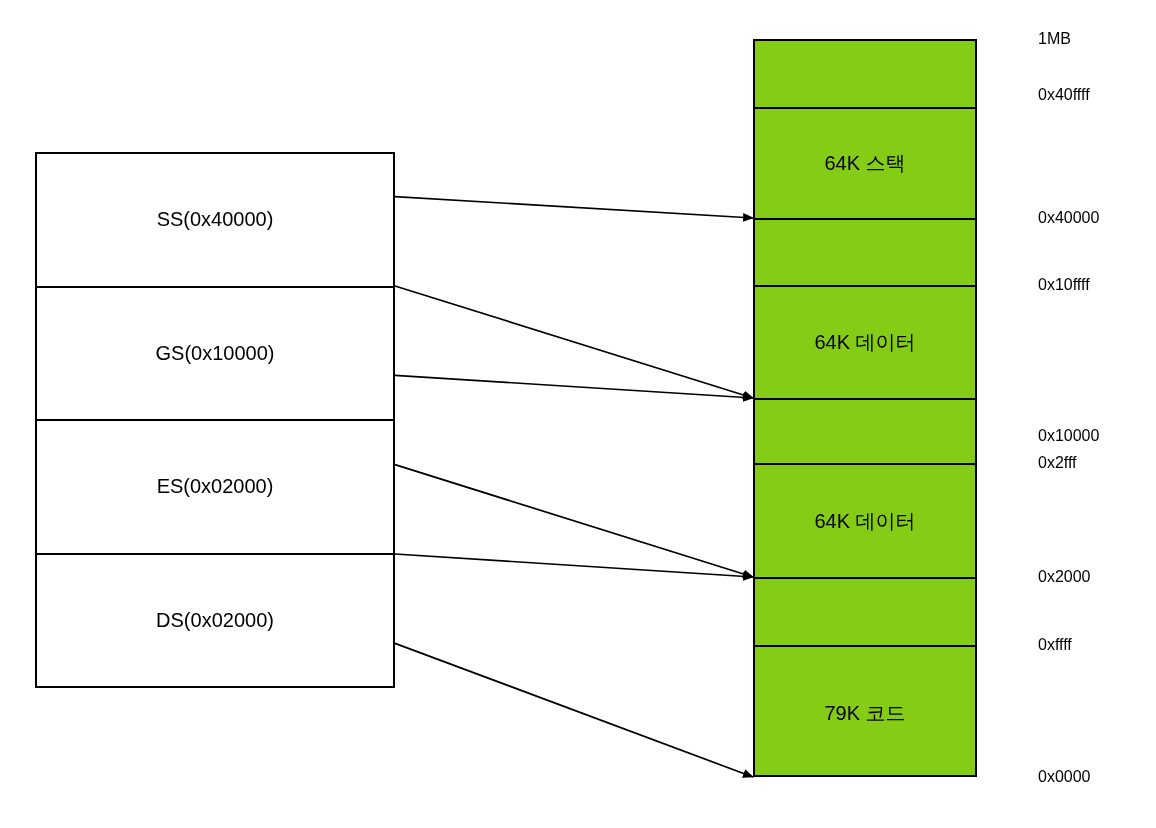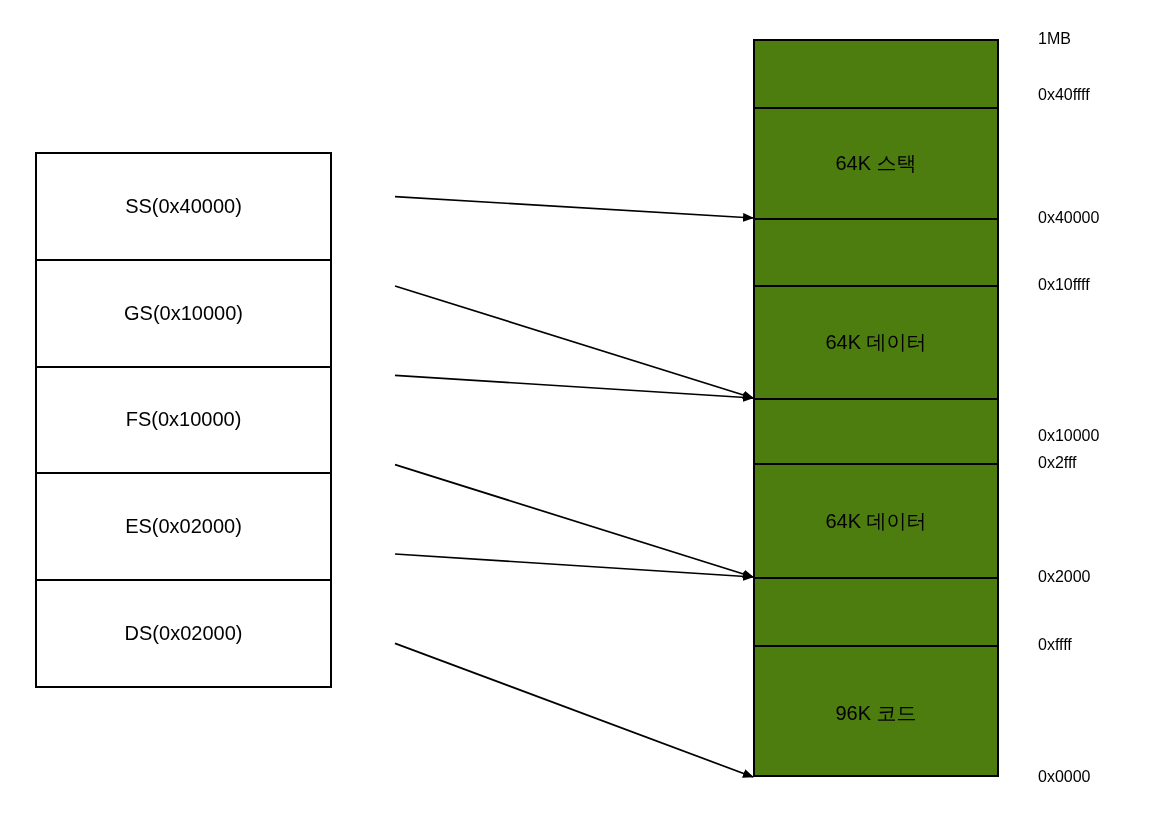--- a/index.html
+++ b/index.html
@@ -13,21 +13,21 @@
     height: 828px;
     background: #ffffff;
     font-family: "Liberation Sans", sans-serif;
     color: #000000;
     overflow: hidden;
   }
   .register-box {
     position: absolute;
     left: 35px;
     top: 152px;
-    width: 297px;
+    width: 360px;
     height: 536px;
     border: 2px solid #000000;
     box-sizing: border-box;
     display: flex;
     flex-direction: column;
     background: #ffffff;
   }
   .register-row {
     flex: 1 1 0;
     display: flex;
@@ -37,27 +37,27 @@
     font-size: 20px;
     box-sizing: border-box;
   }
   .register-row:last-child {
     border-bottom: none;
   }
   .memory-box {
     position: absolute;
     left: 753px;
     top: 39px;
-    width: 246px;
+    width: 224px;
     height: 738px;
     border: 2px solid #000000;
     box-sizing: border-box;
     display: flex;
     flex-direction: column;
-    background: #4d7c0f;
+    background: #84cc16;
     text-align: center;
   }
   .memory-region {
     box-sizing: border-box;
     border-bottom: 2px solid #000000;
     display: flex;
     align-items: center;
     justify-content: center;
     font-size: 20px;
     flex: 0 0 auto;
@@ -86,23 +86,20 @@
 
 <div id="canvas">
   <div class="register-box" id="register-box">
       <div class="register-row">
         <span>SS(0x40000)</span>
       </div>
       <div class="register-row">
         <span>GS(0x10000)</span>
       </div>
       <div class="register-row">
-        <span>FS(0x10000)</span>
-      </div>
-      <div class="register-row">
         <span>ES(0x02000)</span>
       </div>
       <div class="register-row">
         <span>DS(0x02000)</span>
       </div>
     </div>
   <div class="memory-box" id="memory-box">
       <div class="memory-region" style="height: 68px;">
         <span></span>
       </div>
@@ -118,21 +115,21 @@
       <div class="memory-region" style="height: 65px;">
         <span></span>
       </div>
       <div class="memory-region" style="height: 114px;">
         <span>64K 데이터</span>
       </div>
       <div class="memory-region" style="height: 68px;">
         <span></span>
       </div>
       <div class="memory-region" style="height: 132px;">
-        <span>96K 코드</span>
+        <span>79K 코드</span>
       </div>
     </div>
   <div id="address-labels">
       <span class="addr-label" style="top: 39px;">1MB</span>
       <span class="addr-label" style="top: 95px;">0x40ffff</span>
       <span class="addr-label" style="top: 218px;">0x40000</span>
       <span class="addr-label" style="top: 285px;">0x10ffff</span>
       <span class="addr-label" style="top: 416px; margin-top: 20px;">0x10000</span>
       <span class="addr-label" style="top: 463px;">0x2fff</span>
       <span class="addr-label" style="top: 577px;">0x2000</span>

